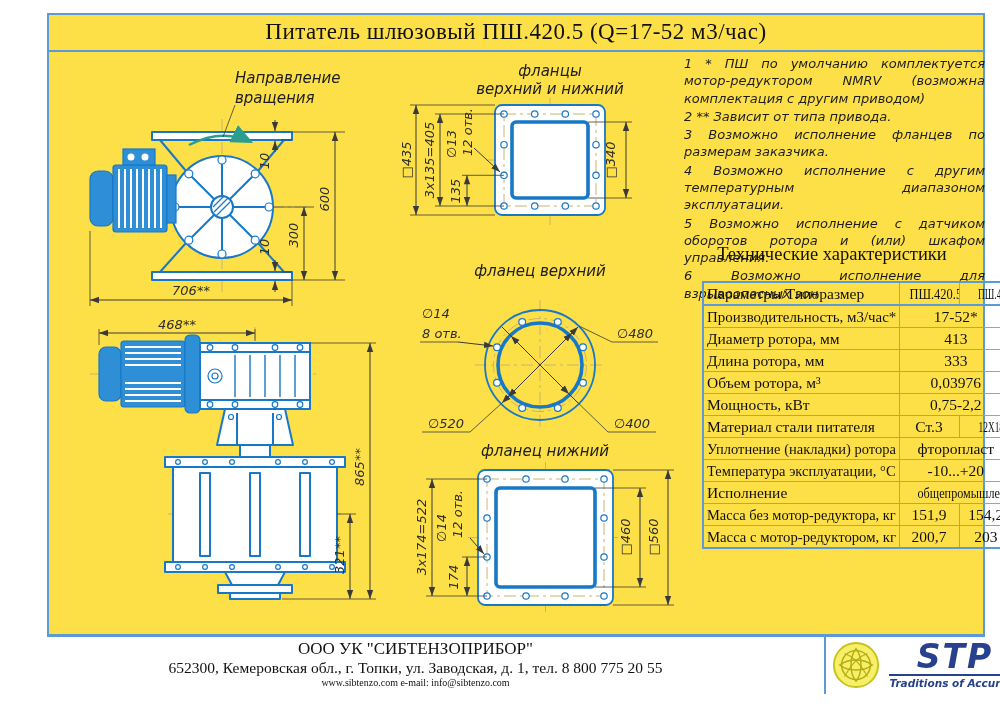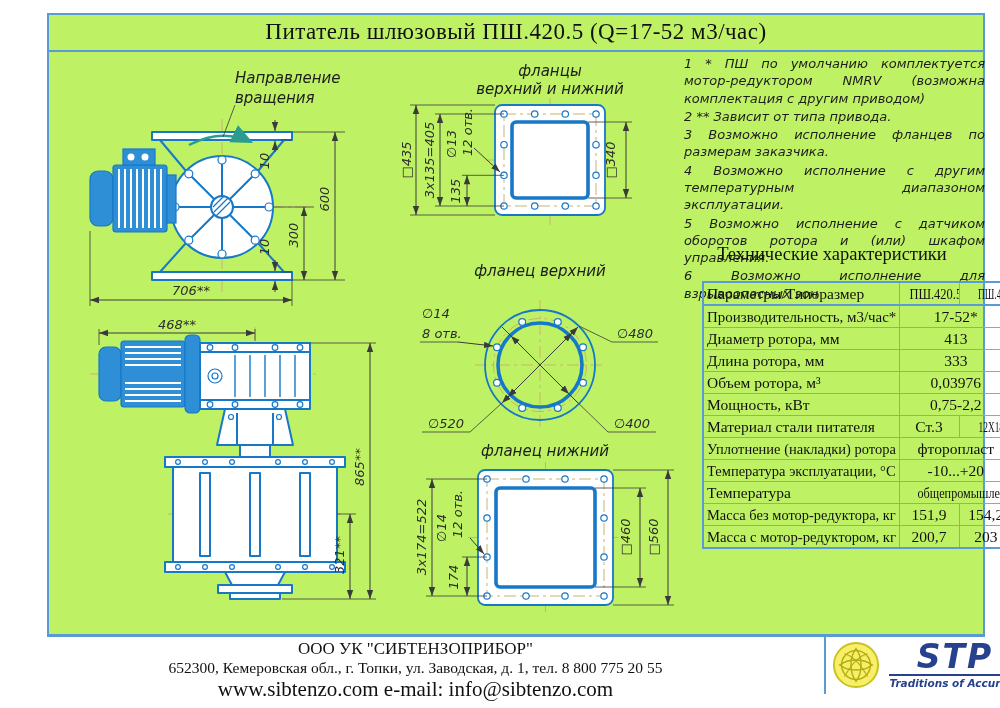--- a/index.html
+++ b/index.html
@@ -1,19 +1,19 @@
 <!DOCTYPE html>
 <html style="--c-frame: #5b9bd5; --c-draw: #1878c8; --c-draw2: #2f8fd6; --c-center: #c8b46e; --c-dim: #3a3a3a; --c-teal: #2a9d8f; --c-logoblue: #27418e; --c-yellow: #f6ef67; --c-yellowline: #b3ab15;"><head>
 <meta charset="utf-8">
 <style>
   html,body { margin:0; padding:0; background:#fff; }
   .stage { position:relative; width:1000px; height:708px; background:#fff; overflow:hidden;
            font-family:"Liberation Serif", serif; color:#111; }
   .frame { position:absolute; left:47px; top:13px; width:938px; height:624px;
-           border:2px solid var(--c-frame); box-sizing:border-box; background:#bef264; }
+           border:2px solid var(--c-frame); box-sizing:border-box; background:#fde047; }
   .titlebar { position:absolute; left:0; top:0; width:100%; height:37px;
               border-bottom:2px solid var(--c-frame); box-sizing:border-box; text-align:center; }
   .titlebar h1 { margin:4px 0 0 0; font-size:23px; font-weight:normal; letter-spacing:.5px; }
 
   .drawing { position:absolute; }
   svg { overflow:visible; }
 
   
   .sd  { stroke:var(--c-draw); stroke-width:2; fill:none; stroke-linejoin:round; }
   .sdw { stroke:var(--c-draw); stroke-width:2; fill:#fff; stroke-linejoin:round; }
@@ -47,21 +47,21 @@
   .fit { display:inline-block; white-space:nowrap; }
   td.lbl .fit { transform-origin:left center; }
   td.val .fit, th .fit { transform-origin:center center; }
 
   .footer { position:absolute; left:0; top:619px; width:100%; height:60px;
             border-top:2px solid var(--c-frame); box-sizing:border-box; }
   .footer-text { position:absolute; left:0; top:0; width:733px; height:100%;
                  text-align:center; padding-top:3px; box-sizing:border-box; }
   .ft-company { font-size:17px; }
   .ft-address { font-size:15.5px; }
-  .ft-web { font-size:21px; }
+  .ft-web { font-size:10px; }
   .logo-box { position:absolute; left:733px; top:0; width:203px; height:100%;
               border-left:2px solid var(--c-frame); box-sizing:border-box;margin-left:42px; }
   .logo-inner { display:flex; align-items:center; justify-content:center; gap:9px; height:100%; }
   .logo-right { display:flex; flex-direction:column; align-items:center; }
   .stp-text { font:italic 800 33px "DejaVu Sans",sans-serif; color:var(--c-logoblue);
               letter-spacing:2px; line-height:.95; }
   .stp-tagline { font:italic bold 10.5px "DejaVu Sans",sans-serif; color:var(--c-logoblue);
                  border-top:2px solid var(--c-logoblue); padding-top:1px; margin-top:1px; }
 </style>
 </head>
@@ -411,21 +411,21 @@
       </tr>
       <tr>
         <td class="lbl"><span class="fit" style="transform: scaleX(0.935644);">Уплотнение (накладки) ротора</span></td>
         <td class="val" colspan="2"><span class="fit">фторопласт</span></td>
       </tr>
       <tr>
         <td class="lbl"><span class="fit" style="transform: scaleX(0.935644);">Температура эксплуатации, °С</span></td>
         <td class="val" colspan="2"><span class="fit">-10...+20</span></td>
       </tr>
       <tr>
-        <td class="lbl"><span class="fit">Температура</span></td>
+        <td class="lbl"><span class="fit">Исполнение</span></td>
         <td class="val" colspan="2"><span class="fit" style="transform: scaleX(0.786765);">общепромышленное</span></td>
       </tr>
       <tr>
         <td class="lbl"><span class="fit" style="transform: scaleX(0.931034);">Масса без мотор-редуктора, кг</span></td>
         <td class="val"><span class="fit">151,9</span></td>
         <td class="val"><span class="fit">154,2</span></td>
       </tr>
       <tr>
         <td class="lbl"><span class="fit" style="transform: scaleX(0.949749);">Масса с мотор-редуктором, кг</span></td>
         <td class="val"><span class="fit">200,7</span></td>

